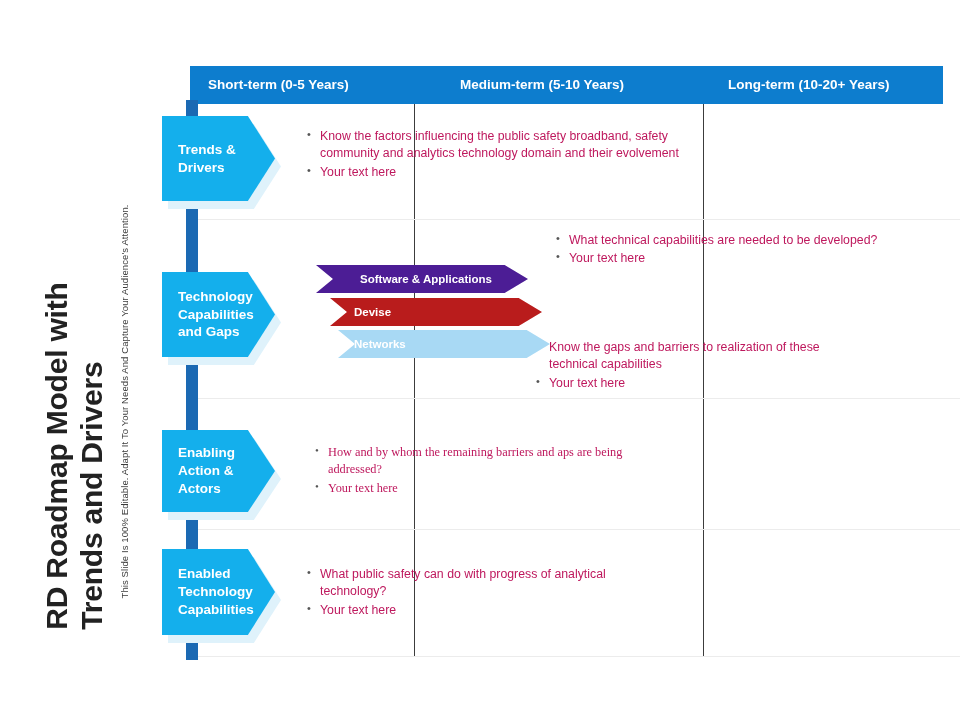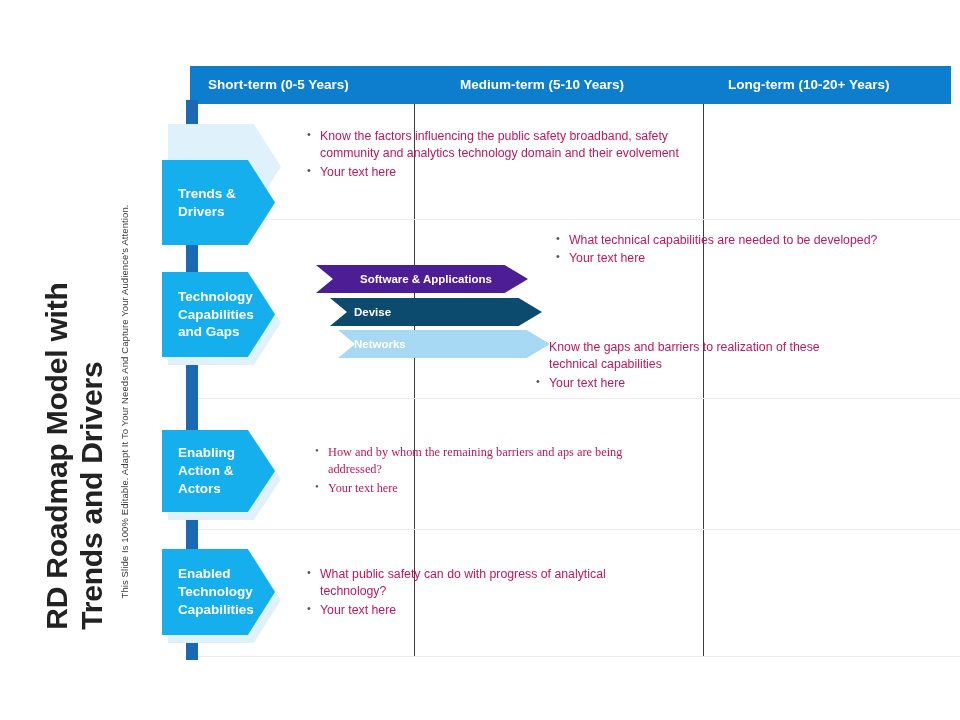--- a/index.html
+++ b/index.html
@@ -55,21 +55,20 @@
   }
 
   
   .header-band {
     position: absolute;
     left: 190px;
     top: 66px;
     width: 753px;
     height: 38px;
     background: #0D7DCE;
-    padding-left: 8px;
   }
   .header-band .hcell {
     position: absolute;
     top: 0;
     height: 38px;
     line-height: 38px;
     color: #ffffff;
     font-size: 13.5px;
     font-weight: bold;
     white-space: nowrap;
@@ -134,21 +133,21 @@
     position: absolute;
     left: 168px;
     width: 113px;
     background: #dff2fb;
     -webkit-clip-path: polygon(0% 0%, 76% 0%, 100% 50%, 76% 100%, 0% 100%);
     clip-path: polygon(0% 0%, 76% 0%, 100% 50%, 76% 100%, 0% 100%);
     z-index: 2;
   }
   .chev span { display: block; white-space: nowrap; }
 
-  .r1 { top: 116px; height: 85px; margin-top: 44px; }
+  .r1 { top: 116px; height: 85px; }
   .r1s { top: 124px; height: 85px; }
   .r2 { top: 272px; height: 85px; }
   .r2s { top: 280px; height: 85px; }
   .r3 { top: 430px; height: 82px; }
   .r3s { top: 438px; height: 82px; }
   .r4 { top: 549px; height: 86px; }
   .r4s { top: 557px; height: 86px; }
 
   
   .subchev {
@@ -165,21 +164,21 @@
     white-space: nowrap;
   }
   .sub1 {
     left: 316px; top: 265px; width: 212px;
     background: #4c1d95;
     text-align: center;
     padding-left: 14px; padding-right: 6px;
   }
   .sub2 {
     left: 330px; top: 298px; width: 212px;
-    background: #0c4a6e;
+    background: #b91c1c;
     text-align: left;
     padding-left: 24px;
   }
   .sub3 {
     left: 338px; top: 330px; width: 212px;
     background: #A8D9F4;
     text-align: left;
     padding-left: 16px;
   }
 

